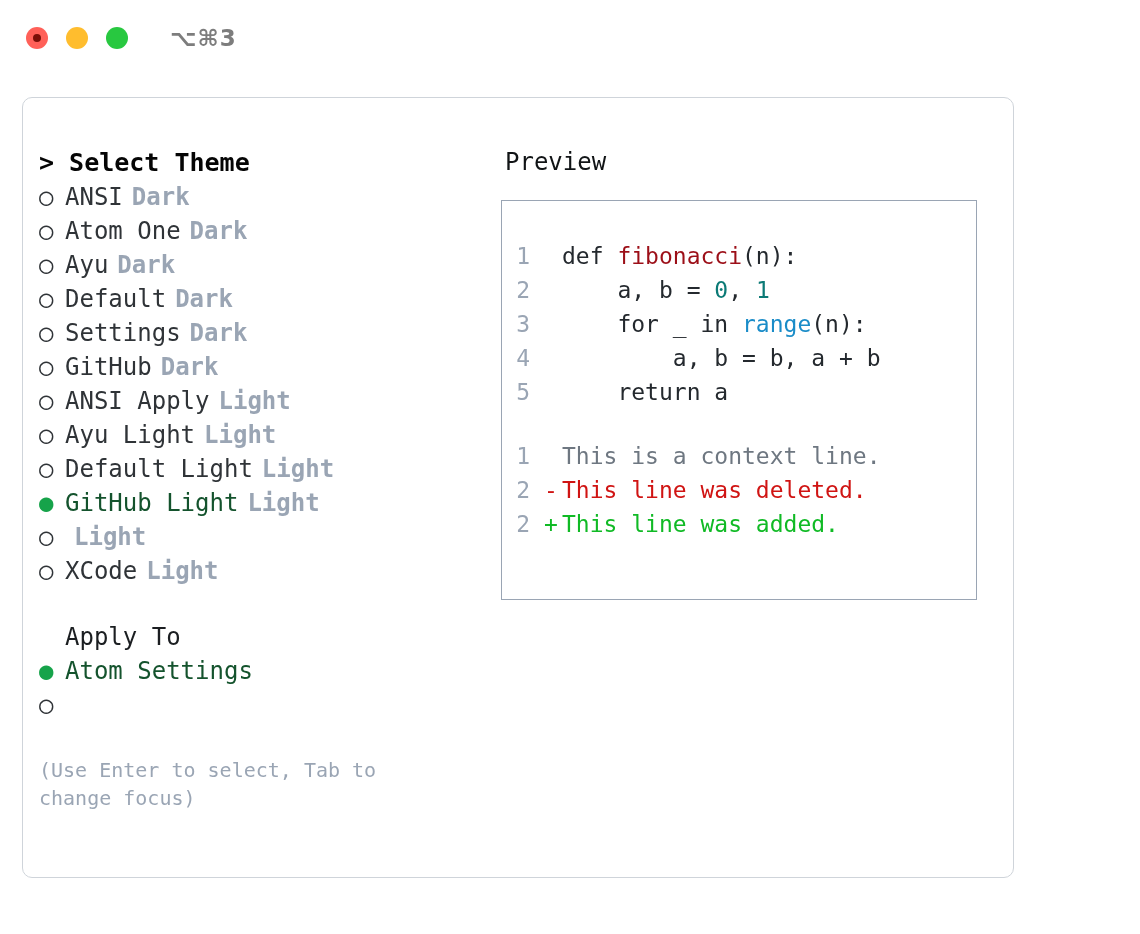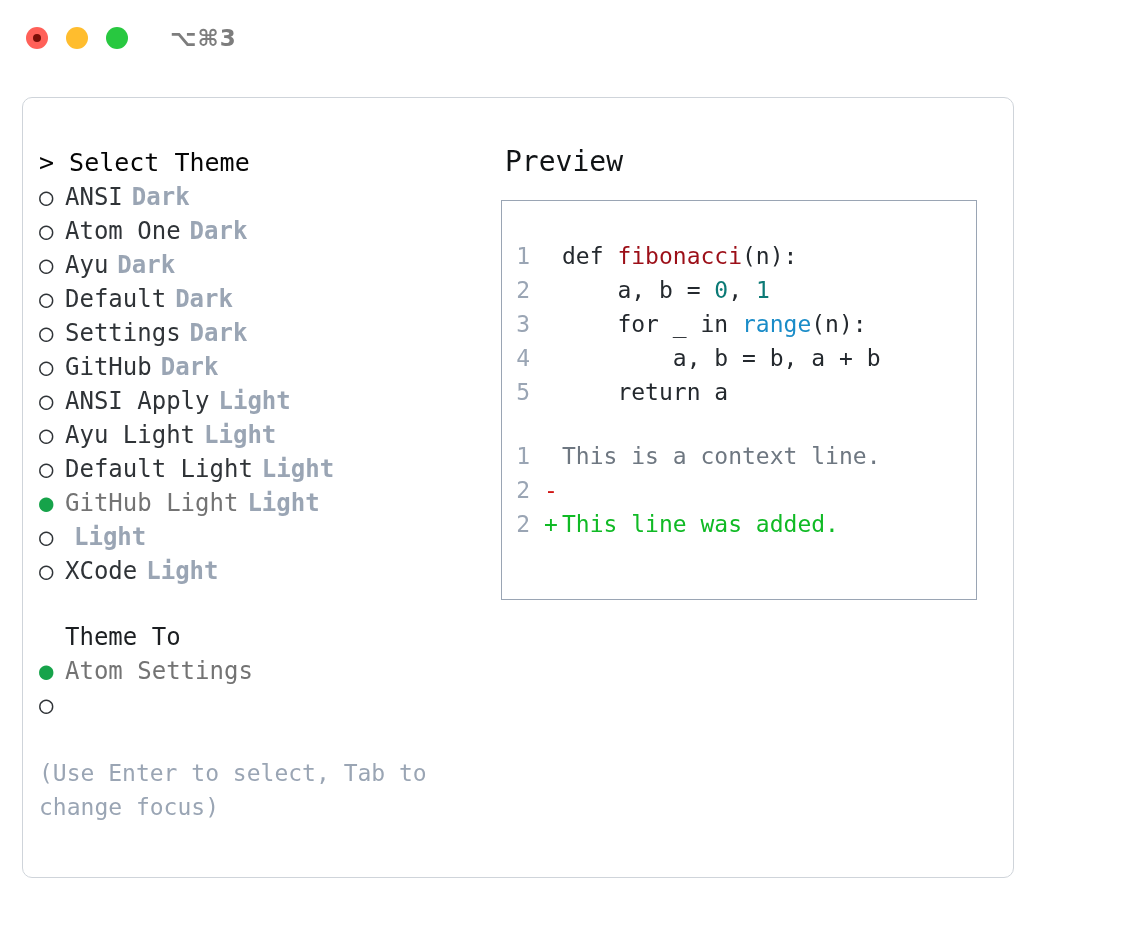--- a/index.html
+++ b/index.html
@@ -95,21 +95,21 @@
   }
   .right-col {
     flex: 1;
     padding: 48px 0 0 8px;
     box-sizing: border-box;
   }
 
   
   .list-header {
     font-size: 25px;
-    font-weight: normal;
+    font-weight: bold;
     color: #050505;
     letter-spacing: 0px;
     white-space: pre;
     line-height: 34px;
     margin-bottom: 0px;
   }
 
   .opt-row {
     display: flex;
     align-items: baseline;
@@ -123,49 +123,49 @@
     width: 26px;
     flex: none;
     font-size: 24px;
     line-height: 34px;
     text-align: left;
   }
   .bullet.off { color: #2f3337; }
   .bullet.on  { color: #16a34a; }
 
   .opt-label { color: #2f3337; text-align: right; }
-  .opt-label.sel { color: #737373; }
+  .opt-label.sel { color: #14532d; }
   .opt-suffix {
     color: #9aa5b4;
     margin-left: 9px;
     font-weight: bold;
   }
 
   .section-gap { height: 32px; }
 
   .apply-header {
     font-size: 24px;
     line-height: 34px;
     color: #1b1e21;
     white-space: pre;
     padding-left: 26px;
   }
 
   .hint {
     margin-top: 34px;
-    font-size: 23px;
-    line-height: 34px;
+    font-size: 20px;
+    line-height: 28px;
     color: #9aa5b4;
     width: 410px;
     white-space: pre-wrap;
   }
 
   
   .preview-title {
-    font-size: 28px;
+    font-size: 24px;
     line-height: 32px;
     color: #111416;
     margin-left: 4px;
     margin-bottom: 22px;
     white-space: pre;
   }
 
   .preview-box {
     width: 476px;
     height: 400px;
@@ -238,21 +238,21 @@
             <div class="opt-row"><span class="bullet off">○</span><span class="opt-label">ANSI Apply</span><span class="opt-suffix">Light</span></div>
             <div class="opt-row"><span class="bullet off">○</span><span class="opt-label">Ayu Light</span><span class="opt-suffix">Light</span></div>
             <div class="opt-row"><span class="bullet off">○</span><span class="opt-label">Default Light</span><span class="opt-suffix">Light</span></div>
             <div class="opt-row"><span class="bullet on">●</span><span class="opt-label sel">GitHub Light</span><span class="opt-suffix">Light</span></div>
             <div class="opt-row"><span class="bullet off">○</span><span class="opt-suffix">Light</span></div>
             <div class="opt-row"><span class="bullet off">○</span><span class="opt-label">XCode</span><span class="opt-suffix">Light</span></div>
           </div>
 
         <div class="section-gap"></div>
 
-        <div class="apply-header">Theme To</div>
+        <div class="apply-header">Apply To</div>
         <div id="apply-list">
             <div class="opt-row"><span class="bullet on">●</span><span class="opt-label sel">Atom Settings</span></div>
             <div class="opt-row"><span class="bullet off">○</span></div>
           </div>
 
         <div class="hint">(Use Enter to select, Tab to change focus)</div>
       </div>
 
       <div class="right-col">
         <div class="preview-title">Preview</div>
@@ -260,21 +260,21 @@
           <div id="code-sample">
               <div class="code-line"><span class="gutter">1</span><span class="marker"></span><span class="code-text"><span>def </span><span class="tok-fn">fibonacci</span><span>(n):</span></span></div>
               <div class="code-line"><span class="gutter">2</span><span class="marker"></span><span class="code-text">    <span>a, b = </span><span class="tok-num">0</span><span>, </span><span class="tok-num">1</span></span></div>
               <div class="code-line"><span class="gutter">3</span><span class="marker"></span><span class="code-text">    <span>for _ in </span><span class="tok-call">range</span><span>(n):</span></span></div>
               <div class="code-line"><span class="gutter">4</span><span class="marker"></span><span class="code-text">        <span>a, b = b, a + b</span></span></div>
               <div class="code-line"><span class="gutter">5</span><span class="marker"></span><span class="code-text">    <span>return a</span></span></div>
             </div>
           <div class="diff-gap"></div>
           <div id="diff-sample">
               <div class="code-line diff-context"><span class="gutter">1</span><span class="marker"></span><span class="code-text">This is a context line.</span></div>
-              <div class="code-line diff-del"><span class="gutter">2</span><span class="marker">-</span></div>
+              <div class="code-line diff-del"><span class="gutter">2</span><span class="marker">-</span><span class="code-text">This line was deleted.</span></div>
               <div class="code-line diff-add"><span class="gutter">2</span><span class="marker">+</span><span class="code-text">This line was added.</span></div>
             </div>
         </div>
       </div>
 
     </div>
   </div>
 </div>
 
 </body></html>

